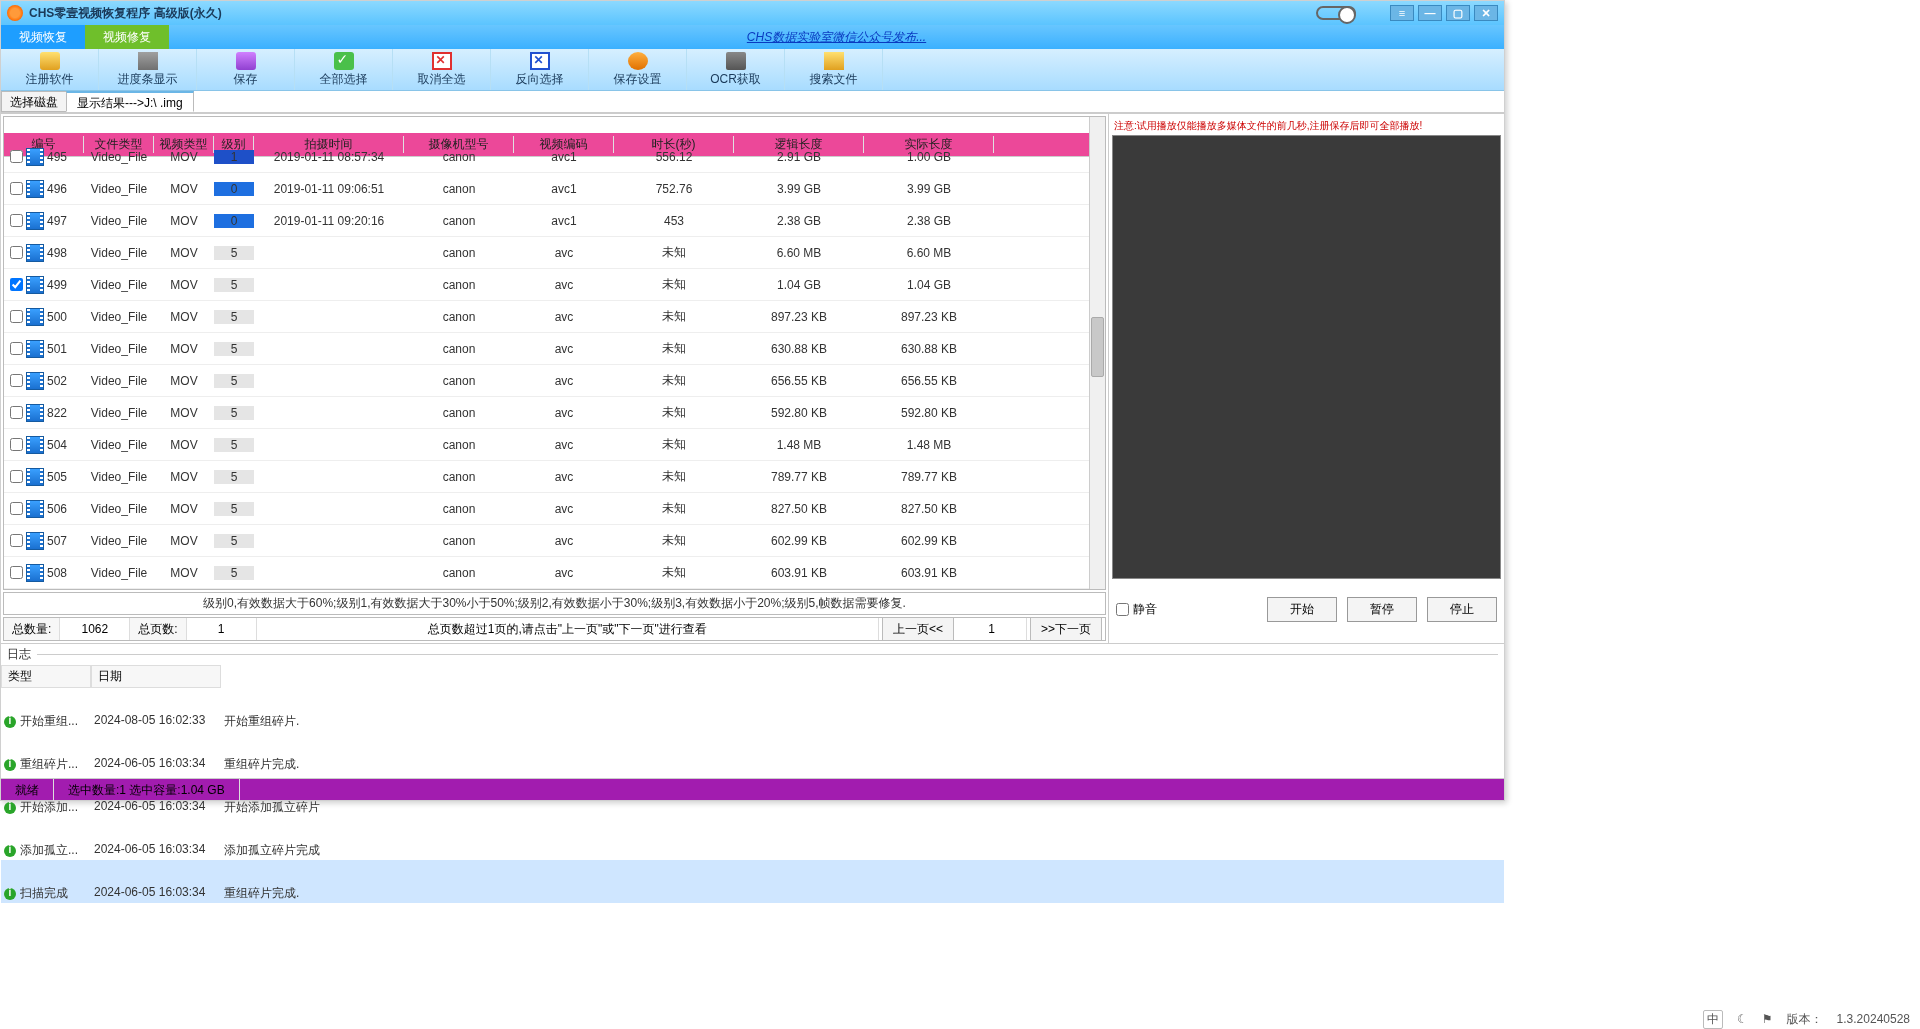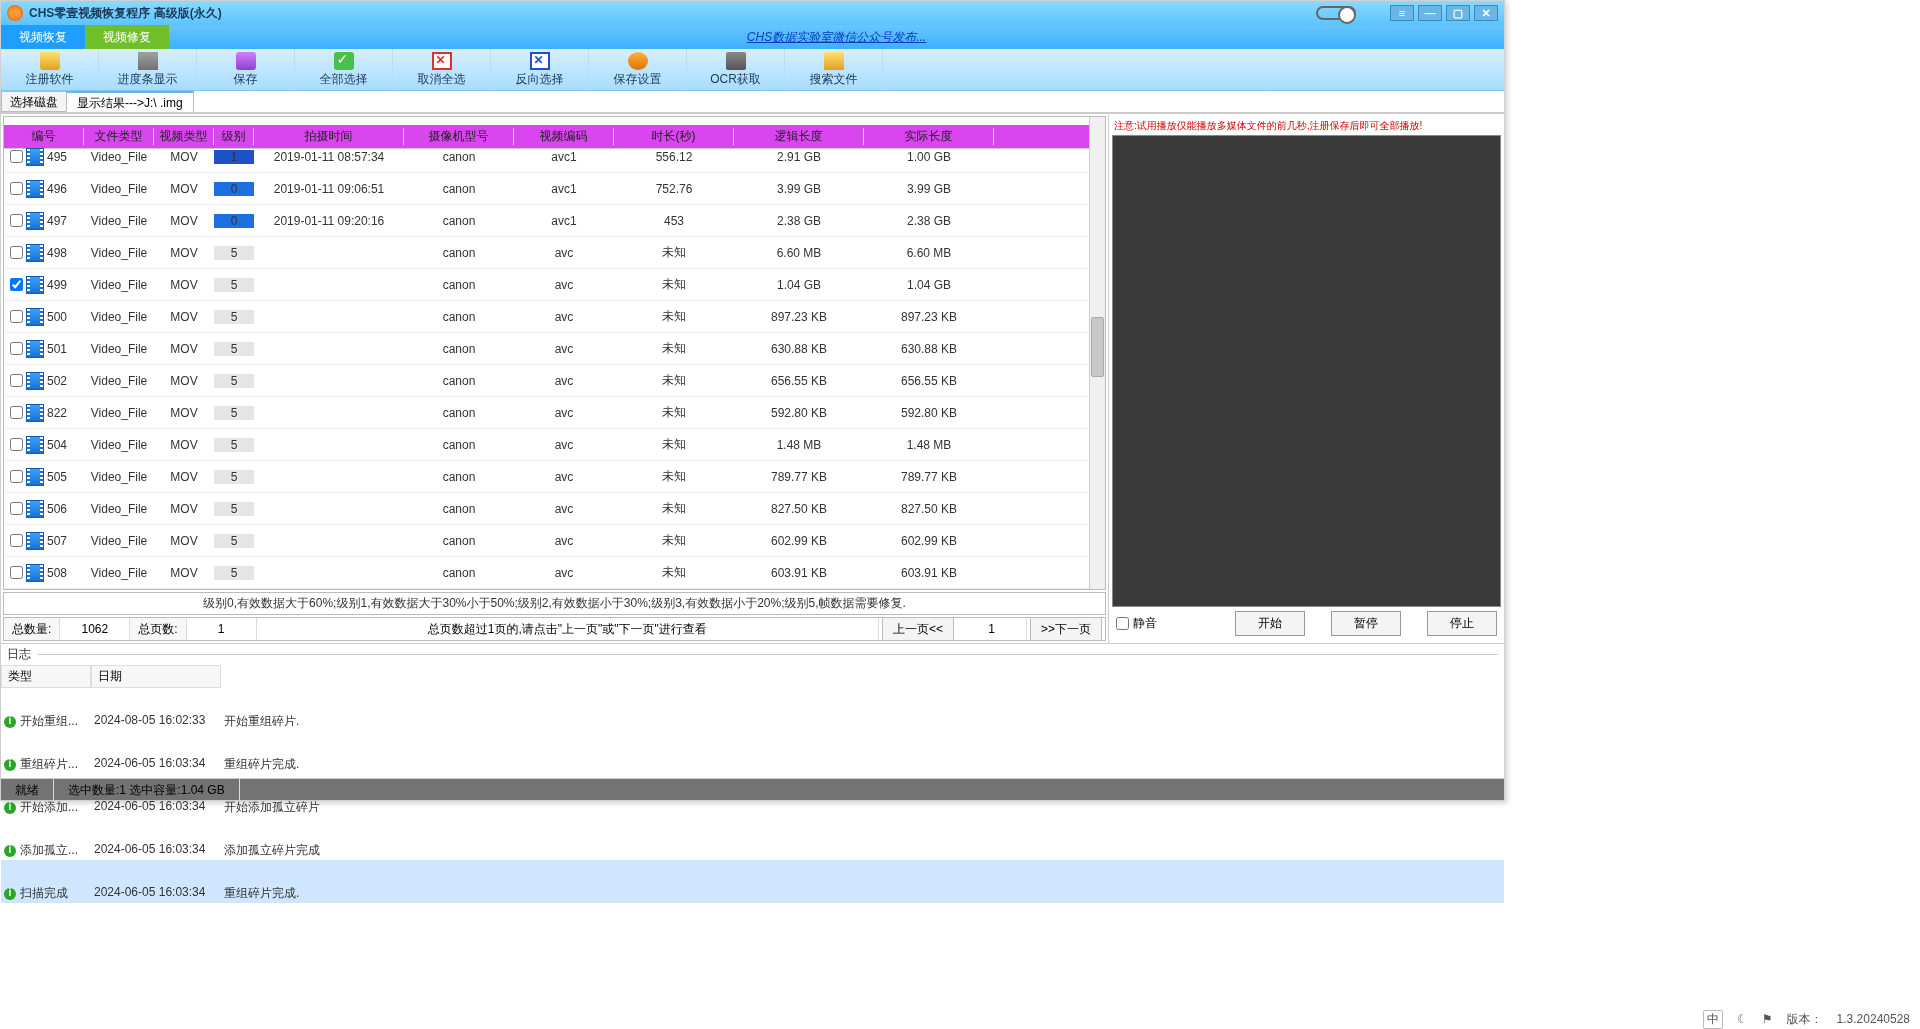--- a/index.html
+++ b/index.html
@@ -21,21 +21,21 @@
 .tool { width: 98px; display: flex; flex-direction: column; align-items: center; justify-content: center; border-right: 1px solid #b6dff5; cursor: pointer; }
 .tool .ic { width: 20px; height: 18px; margin-bottom: 1px; }
 .tool span { color: #1a3a5a; }
 .subbar { height: 22px; display: flex; align-items: stretch; border-bottom: 1px solid #ccc; }
 .subbar .btn { padding: 0 8px; line-height: 21px; border: 1px solid #bbb; background: #f4f4f4; cursor: pointer; }
 .subbar .restab { background: #fff; border: 1px solid #bbb; border-bottom: 1px solid #fff; border-top: 2px solid #6bb6e6; padding: 0 10px; line-height: 20px; margin-left: -1px; }
 .main { flex: 1; display: flex; min-height: 0; border-top: 1px solid #ccc; }
 .left { flex: 1; display: flex; flex-direction: column; min-width: 0; border-right: 1px solid #ccc; }
 .gridwrap { flex: 1; position: relative; overflow: hidden; border: 1px solid #bbb; margin: 2px; }
 .gridhead, .gridrow { display: grid; grid-template-columns: 80px 70px 60px 40px 150px 110px 100px 120px 130px 130px; align-items: center; }
-.gridhead { background: #d946ef; border-bottom: 1px solid #ccc; height: 24px; position: sticky; top: 8px; }
+.gridhead { background: #ec4899; border-bottom: 1px solid #ccc; height: 24px; position: sticky; top: 16px; }
 .gridhead > div { padding: 0 4px; border-right: 1px solid #e0e0e0; text-align: center; color: #222; }
 .gridbody { position: absolute; top: 24px; left: 0; right: 16px; bottom: 0; overflow: hidden; }
 .gridrow { height: 32px; border-bottom: 1px solid #eee; }
 .gridrow > div { padding: 0 4px; text-align: center; color: #333; overflow: hidden; white-space: nowrap; }
 .gridrow .idcell { display: flex; align-items: center; gap: 3px; padding-left: 6px; text-align: left; }
 .gridrow .idcell .film { width: 18px; height: 18px; background: linear-gradient(#3aa0ff,#1a70d0); border: 1px solid #155aa0; position: relative; }
 .gridrow .idcell .film:before,.gridrow .idcell .film:after{content:"";position:absolute;top:0;bottom:0;width:3px;background:repeating-linear-gradient(#fff 0 2px,#1a70d0 2px 4px);}
 .gridrow .idcell .film:before{left:0}.gridrow .idcell .film:after{right:0}
 .lvl { color:#fff; }
 .lvl0 { background:#1e6fe0; }
@@ -46,33 +46,33 @@
 .hint { border: 1px solid #bbb; margin: 0 2px; padding: 2px 6px; text-align: center; color: #333; }
 .pager { display: flex; align-items: center; margin: 2px; border: 1px solid #bbb; height: 24px; }
 .pager > div { border-right: 1px solid #ddd; padding: 0 8px; line-height: 22px; text-align: center; }
 .pager .lab { background: #f7f7f7; }
 .pager .val { min-width: 70px; }
 .pager .mid { flex: 1; }
 .pager .pbtn { background: #f4f4f4; border: 1px solid #bbb; padding: 0 10px; margin: 0 3px; cursor: pointer; }
 .right { width: 395px; display: flex; flex-direction: column; padding: 3px; }
 .notice { color: #c00; font-size: 10px; padding: 2px 2px; white-space: nowrap; overflow: hidden; }
 .preview { flex: 1; background: #3a3a3a; border: 1px solid #888; }
-.pcontrols { display: flex; align-items: center; gap: 26px; padding: 4px 4px; }
+.pcontrols { display: flex; align-items: center; gap: 10px; padding: 18px 4px; }
 .pcontrols label { display: flex; align-items: center; gap: 4px; }
 .pcontrols .pb { padding: 3px 22px; border: 1px solid #999; background: #f4f4f4; cursor: pointer; }
 .logsection { height: 135px; display: flex; flex-direction: column; border-top: 1px solid #ccc; }
 .loghead { padding: 2px 6px; color: #333; display:flex; align-items:center; gap:6px;}
 .loghead .line{flex:1;height:1px;background:#ccc;}
 .logcols, .logrow { display: grid; grid-template-columns: 90px 130px 1fr; }
 .logcols > div { background: #f7f7f7; border: 1px solid #ddd; padding: 2px 6px; }
 .logrow > div { padding: 1px 3px; color: #333; white-space: nowrap; overflow: hidden; margin-top: 24px; }
 .logrow .ic { width: 12px; height: 12px; background: #2aa52a; border-radius: 50%; display: inline-block; margin-right: 4px; vertical-align: middle; position:relative;}
 .logrow .ic:after{content:"i";position:absolute;left:0;right:0;top:-1px;text-align:center;color:#fff;font-size:10px;font-weight:bold;}
 .logrow.sel { background: #cfe6ff; }
-.statusbar { height: 22px; border-top: 1px solid #ccc; display: flex; align-items: center; background: #737373; }
+.statusbar { height: 22px; border-top: 1px solid #ccc; display: flex; align-items: center; background: #a21caf; }
 .statusbar > div { padding: 0 14px; border-right: 1px solid #ddd; line-height: 22px; }
 .statusbar .grow { flex: 1; border-right: none; }
 .taskbar { position: absolute; left: 0; right: 0; bottom: 0; height: 20px; background: #fff; display:flex; align-items:center; justify-content:flex-end; padding-right:10px; gap:14px; font-size:11px; color:#555;}
 .taskbar .badge{border:1px solid #bbb;padding:0 3px;border-radius:2px;}
 
 .ic-key{background:linear-gradient(#ffe070,#e0a020);border-radius:3px;}
 .ic-prog{background:linear-gradient(#a0a0a0,#707070);}
 .ic-save{background:linear-gradient(#d080ff,#9040d0);border-radius:3px;}
 .ic-all{background:#4ac04a;border-radius:3px;position:relative}.ic-all:after{content:"✓";color:#fff;position:absolute;left:3px;top:-1px;font-size:14px;}
 .ic-x{background:#fff;border:2px solid #e03030;position:relative}.ic-x:after{content:"✕";color:#e03030;position:absolute;left:2px;top:-1px;font-weight:bold;}

